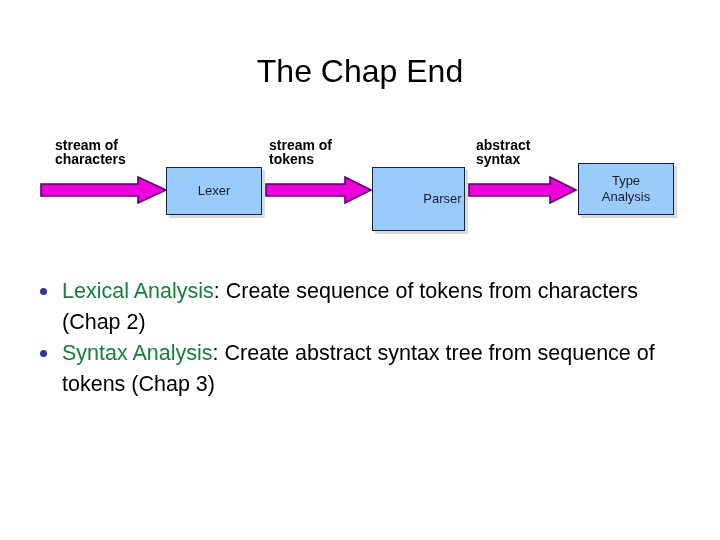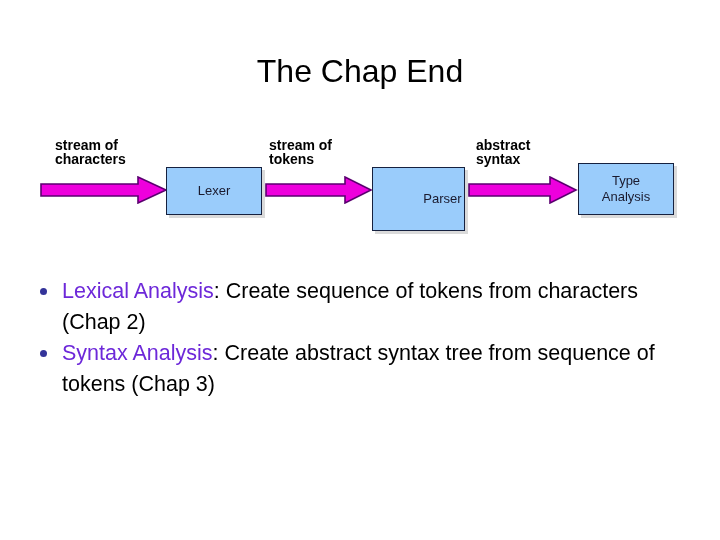--- a/index.html
+++ b/index.html
@@ -92,21 +92,21 @@
   .bullet-dot {
     position: absolute;
     left: 10px;
     top: 12px;
     width: 7px;
     height: 7px;
     border-radius: 50%;
     background: #333399;
   }
   .term {
-    color: #6d28d9;
+    color: #15803d;
   }
   .rest {
     color: #000000;
   }
 </style>
 </head>
 <body>
 
 <div id="slide">
 

